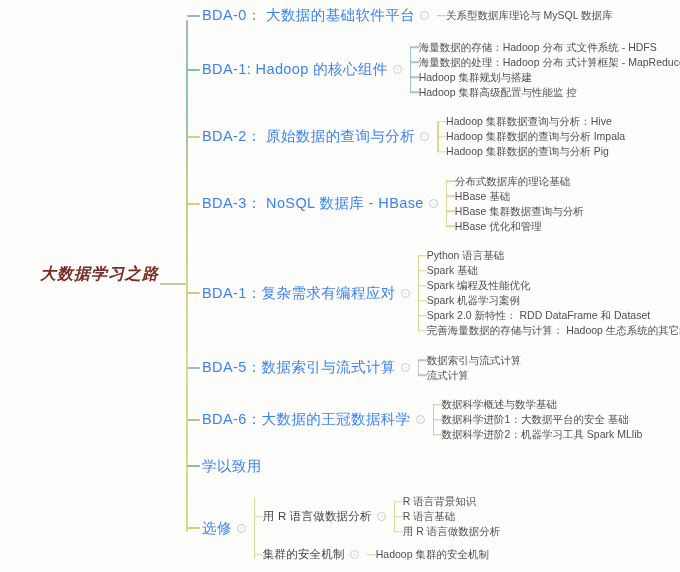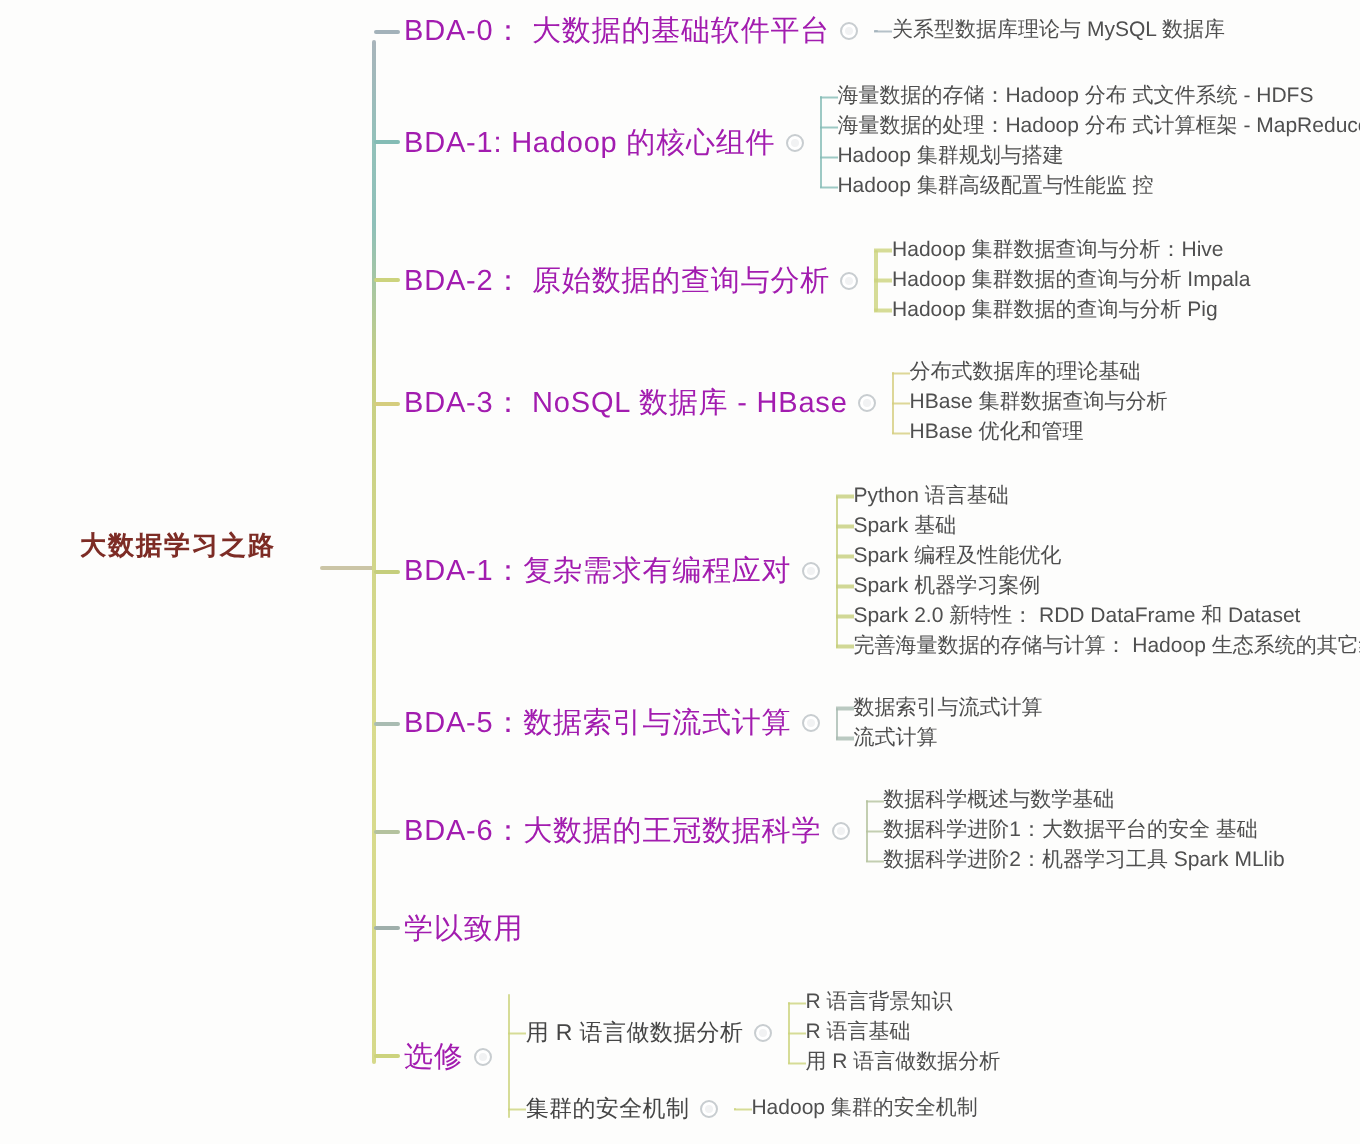--- a/index.html
+++ b/index.html
@@ -7,22 +7,22 @@
     width:680px;height:572px;overflow:hidden;
     background:#fdfdfc;
     font-family:"Liberation Sans","DejaVu Sans",sans-serif;
     position:relative;
   }
   #mindmap{position:relative;width:680px;height:572px;}
 
   
   #root-topic{
     position:absolute;left:40px;top:264px;
-    font-size:13px;font-weight:bold;letter-spacing:1px;
-    color:#7d2c25;white-space:nowrap;
+    font-size:16px;font-weight:bold;letter-spacing:1px;
+    color:#7d2c25;white-space:nowrap;font-style:italic;
   }
   #root-link{
     position:absolute;left:160px;top:283px;width:28px;height:2px;
     background:#cbc5a6;border-radius:2px;
   }
 
   
   #branches{
     position:absolute;left:187px;top:6px;height:560px;
     display:flex;flex-direction:column;justify-content:space-between;
@@ -32,21 +32,21 @@
     border-radius:2px;
     background:linear-gradient(180deg,#a9b4bb 0%,#93c1ba 10%,#8fc0b9 18%,#c7cf83 32%,#d9db8e 65%,#d6d98a 100%);
   }
 
   .branch{display:flex;align-items:center;position:relative;padding-left:15px;}
   .branch::before{
     content:'';position:absolute;left:0;top:50%;transform:translateY(-50%);
     width:13px;height:2px;background:var(--c,#b9c2b9);border-radius:2px;
   }
   .branch-label{
-    font-size:14.5px;color:#a21caf;white-space:nowrap;letter-spacing:.4px;
+    font-size:14.5px;color:#3b82f6;white-space:nowrap;letter-spacing:.4px;
   }
   .sub-label{
     font-size:11.5px;color:#454545;white-space:nowrap;letter-spacing:.2px;
   }
   .toggle{
     flex:none;width:7px;height:7px;border-radius:50%;
     border:1px solid #c8cdd0;background:#f1f2f3;margin-left:5px;
     box-shadow:inset 0 0 0 1.5px #fff;
   }
   .children{
@@ -99,20 +99,21 @@
           <div class="child">Hadoop 集群数据查询与分析：Hive</div>
           <div class="child">Hadoop 集群数据的查询与分析 Impala</div>
           <div class="child">Hadoop 集群数据的查询与分析 Pig</div>
         </div>
       </div>
       <div class="branch" style="--c: #d5cd7e;">
         <span class="branch-label">BDA-3： NoSQL 数据库 - HBase</span>
         <span class="toggle"></span>
         <div class="children">
           <div class="child">分布式数据库的理论基础</div>
+          <div class="child">HBase 基础</div>
           <div class="child">HBase 集群数据查询与分析</div>
           <div class="child">HBase 优化和管理</div>
         </div>
       </div>
       <div class="branch" style="--c: #c5ce7c;">
         <span class="branch-label">BDA-1：复杂需求有编程应对</span>
         <span class="toggle"></span>
         <div class="children">
           <div class="child">Python 语言基础</div>
           <div class="child">Spark 基础</div>

